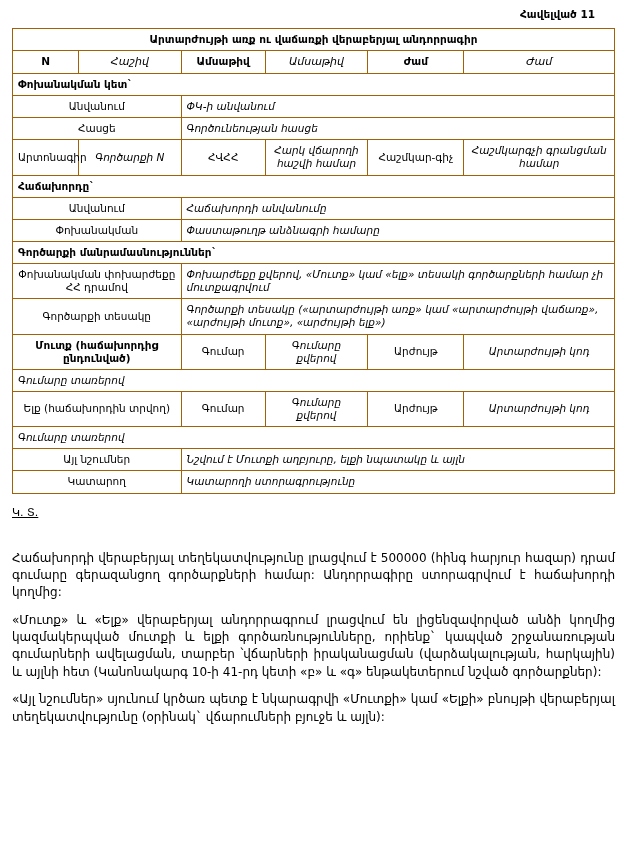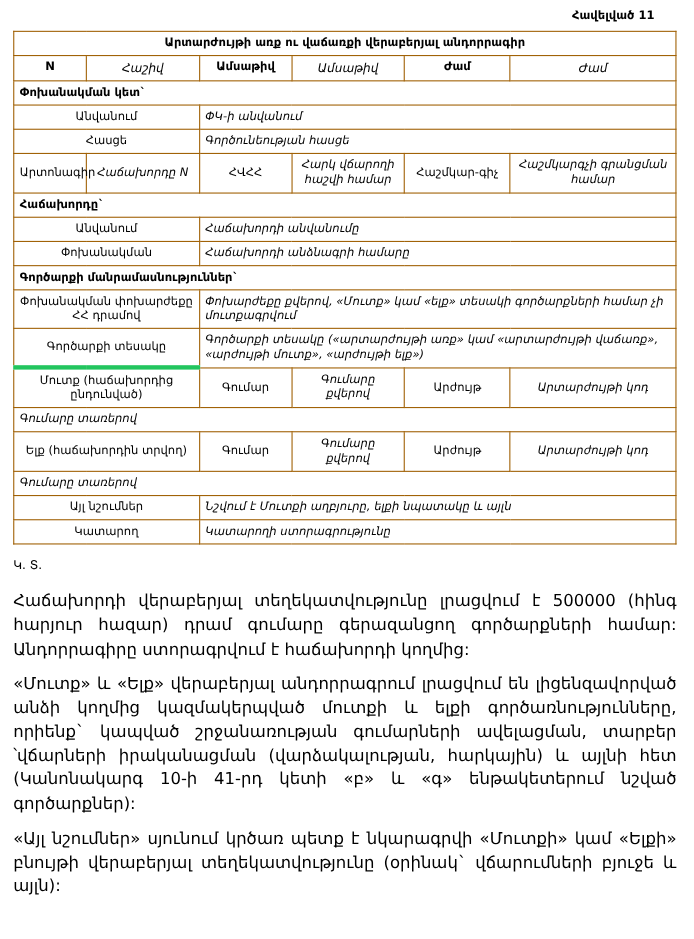--- a/index.html
+++ b/index.html
@@ -81,32 +81,33 @@
   .no-left { border-left: none; }
   .no-right { border-right: none; }
   .ital { font-style: italic; }
   .subhdr {
     text-align: center;
     font-size: 10.5px;
     padding: 5px 4px;
     vertical-align: middle;
   }
   .body-text {
-    margin-top: 16px;
-    font-size: 15px;
+    margin-top: 31px;
+    font-size: 12px;
     line-height: 1.45;
   }
   .body-text p {
     margin: 0 0 10px 0;
     text-align: justify;
   }
   .sig {
     margin-top: 12px;
     font-size: 11px;
     font-weight: normal;
+    text-decoration: underline;
   }
 </style>
 </head>
 <body>
 
 <div class="page">
 
   <div class="doc-header">Հավելված 11</div>
 
   <table class="main">
@@ -140,53 +141,53 @@
         <td colspan="2" class="lbl dashed-top no-left">Անվանում</td>
         <td colspan="4" class="val dashed-top dashed-left no-right">ՓԿ-ի անվանում</td>
       </tr>
       <tr>
         <td colspan="2" class="lbl dashed-top no-left">Հասցե</td>
         <td colspan="4" class="val dashed-top dashed-left no-right">Գործունեության հասցե</td>
       </tr>
 
       <tr>
         <td class="subhdr">Արտոնագիր</td>
-        <td class="subhdr ital">Հաճախորդը N</td>
+        <td class="subhdr ital">Գործարքի N</td>
         <td class="subhdr">ՀՎՀՀ</td>
         <td class="subhdr ital">Հարկ վճարողի հաշվի համար</td>
         <td class="subhdr">Հաշմկար-գիչ</td>
         <td class="subhdr ital">Հաշմկարգչի գրանցման համար</td>
       </tr>
 
       <tr>
         <td colspan="6" class="sect">Հաճախորդը`</td>
       </tr>
       <tr>
         <td colspan="2" class="lbl dashed-top no-left">Անվանում</td>
         <td colspan="4" class="val dashed-top dashed-left no-right">Հաճախորդի անվանումը</td>
       </tr>
       <tr>
         <td colspan="2" class="lbl dashed-top no-left">Փոխանակման</td>
-        <td colspan="4" class="val dashed-top dashed-left no-right">Հաճախորդի անձնագրի համարը</td>
+        <td colspan="4" class="val dashed-top dashed-left no-right">Փաստաթուղթ անձնագրի համարը</td>
       </tr>
 
       <tr>
         <td colspan="6" class="sect">Գործարքի մանրամասնություններ`</td>
       </tr>
       <tr>
         <td colspan="2" class="lbl dashed-top no-left">Փոխանակման փոխարժեքը ՀՀ դրամով</td>
         <td colspan="4" class="val dashed-top dashed-left no-right">Փոխարժեքը քվերով, «Մուտք» կամ «ելք» տեսակի գործարքների համար չի մուտքագրվում</td>
       </tr>
       <tr>
         <td colspan="2" class="lbl dashed-top no-left">Գործարքի տեսակը</td>
         <td colspan="4" class="val dashed-top dashed-left no-right">Գործարքի տեսակը («արտարժույթի առք» կամ «արտարժույթի վաճառք», «արժույթի մուտք», «արժույթի ելք»)</td>
       </tr>
 
       <tr>
-        <td colspan="2" class="lbl" style="border-top:4px solid #22c55e;">Մուտք (հաճախորդից ընդունված)</td>
+        <td colspan="2" class="lbl" style="border-top:1px solid #22c55e;font-weight:bold;">Մուտք (հաճախորդից ընդունված)</td>
         <td class="subhdr" style="border-top:1px solid #000;">Գումար</td>
         <td class="subhdr ital dashed-left" style="border-top:1px solid #000;">Գումարը քվերով</td>
         <td class="subhdr dashed-left" style="border-top:1px solid #000;">Արժույթ</td>
         <td class="subhdr ital dashed-left" style="border-top:1px solid #000;">Արտարժույթի կոդ</td>
       </tr>
       <tr>
         <td colspan="6" class="val">Գումարը տառերով</td>
       </tr>
 
       <tr>

